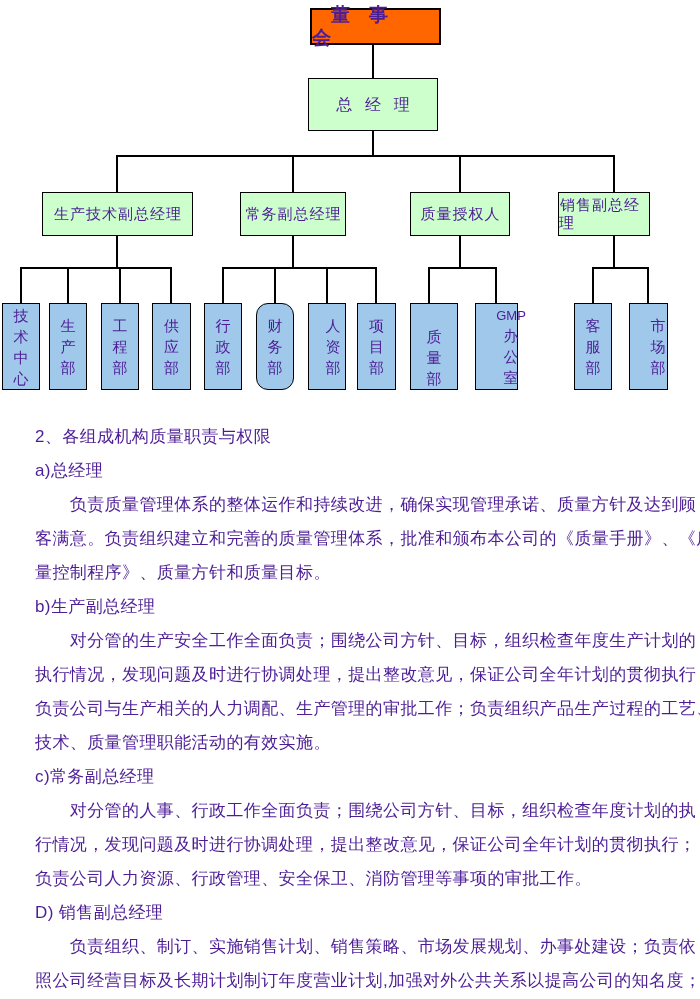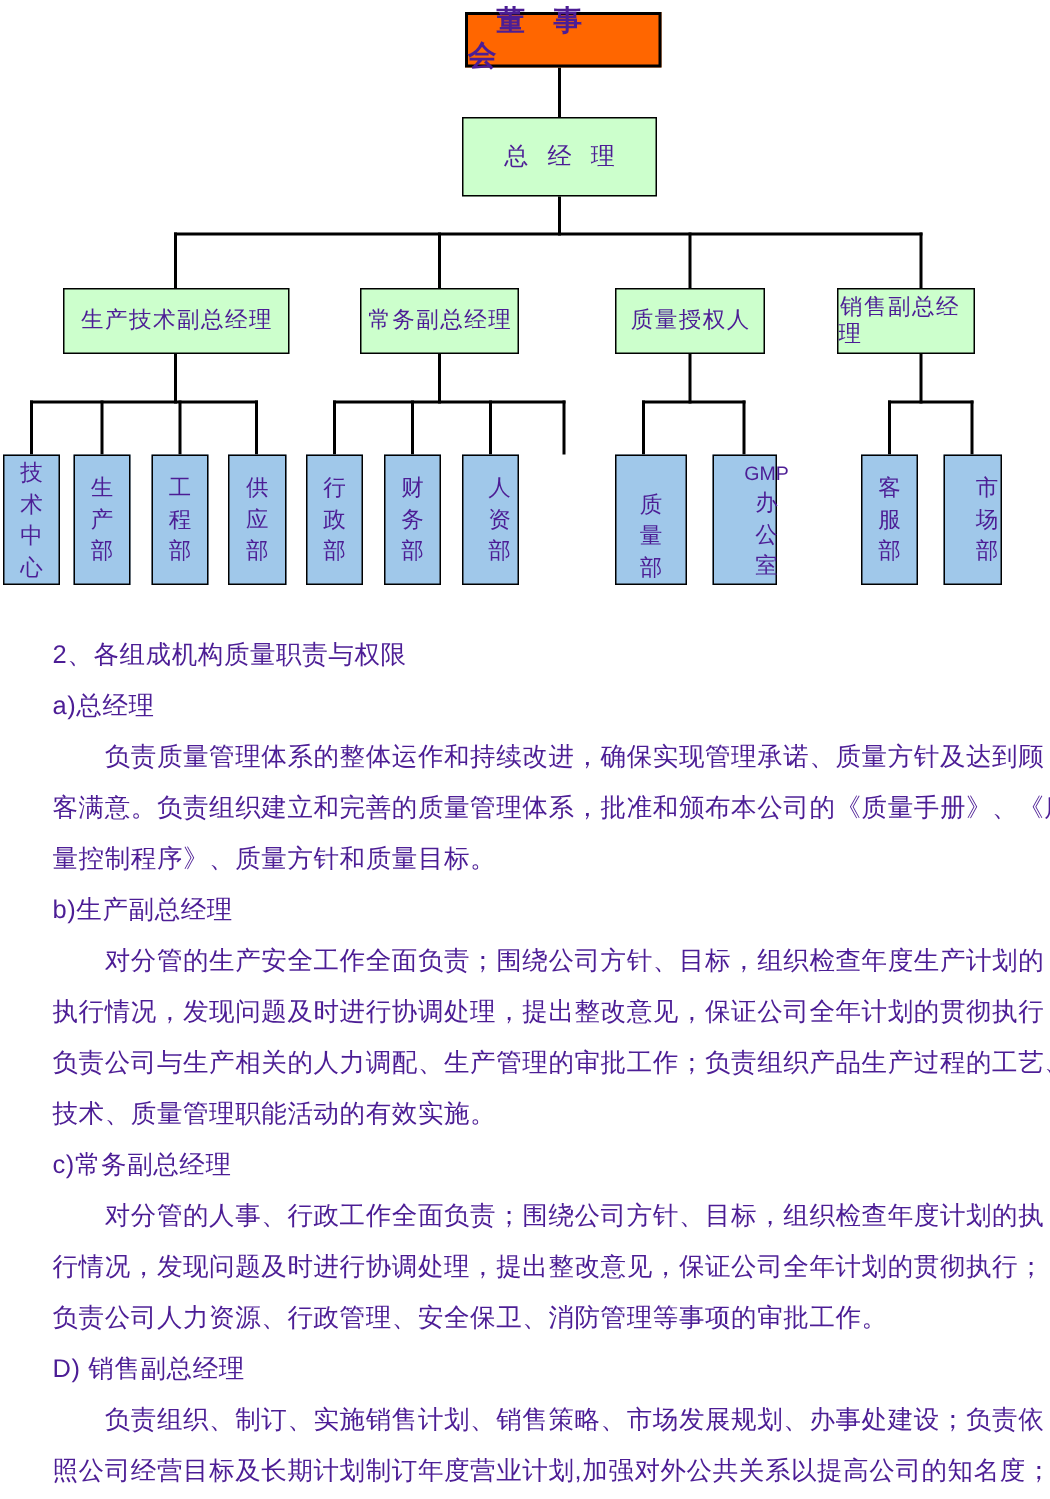--- a/index.html
+++ b/index.html
@@ -109,27 +109,31 @@
       <span class="cn">工程部</span>
     </div>
     <div class="dept" style="left:152px;width:39px;">
       <span class="en"></span>
       <span class="cn">供应部</span>
     </div>
     <div class="dept" style="left:204px;width:38px;">
       <span class="en"></span>
       <span class="cn">行政部</span>
     </div>
-    <div class="dept" style="left:256px;width:38px;">
+    <div class="dept" style="left:256px;width:38px;border-radius:12px;">
       <span class="en"></span>
       <span class="cn">财务部</span>
     </div>
     <div class="dept" style="left:308px;width:38px;padding-left:12px;">
       <span class="en"></span>
       <span class="cn">人资部</span>
+    </div>
+    <div class="dept" style="left:357px;width:39px;">
+      <span class="en"></span>
+      <span class="cn">项目部</span>
     </div>
     <div class="dept" style="left:410px;width:48px;justify-content:flex-end;">
       <span class="en"></span>
       <span class="cn">质量部</span>
     </div>
     <div class="dept" style="left:475px;width:43px;padding-left:29px;">
       <span class="en">GMP</span>
       <span class="cn">办公室</span>
     </div>
     <div class="dept" style="left:574px;width:38px;">

